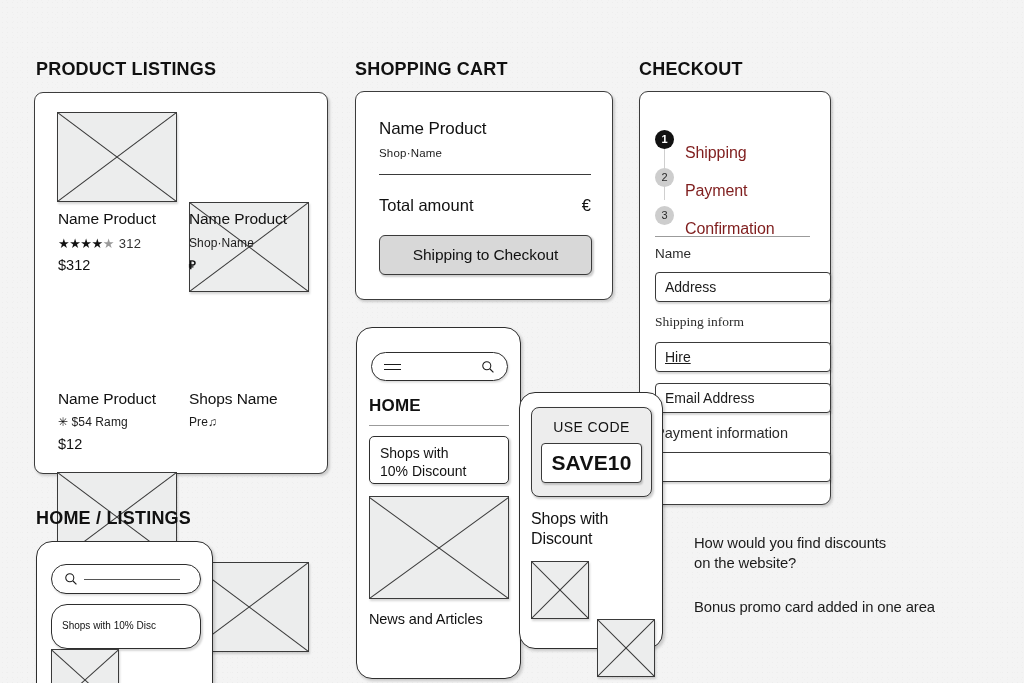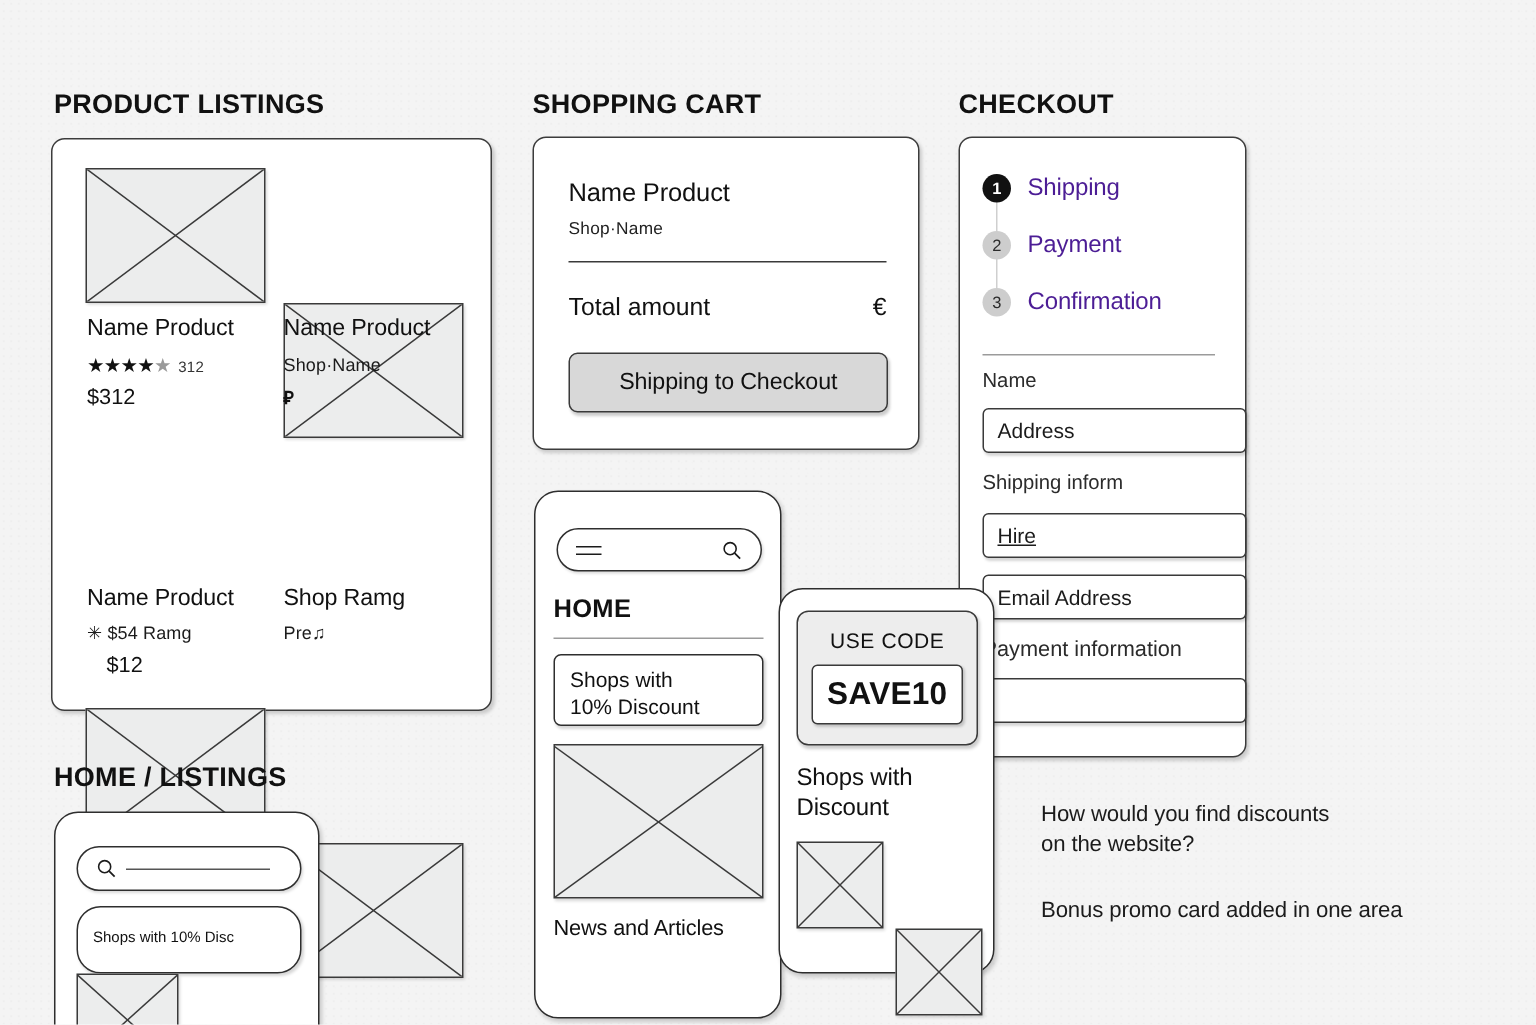--- a/index.html
+++ b/index.html
@@ -100,21 +100,21 @@
   }
   .stars {
     font-size: 13px;
     letter-spacing: -0.5px;
     white-space: nowrap;
     line-height: 1;
   }
   .star-on  { color: #111; }
   .star-off { color: #9a9a9a; }
   .rating-count {
-    font-size: 10px;
+    font-size: 13px;
     color: #333;
     margin-left: 5px;
     letter-spacing: 0.2px;
   }
   .currency-mark {
     font-size: 12px;
     font-weight: 700;
     color: #111;
   }
 
@@ -165,21 +165,21 @@
   }
   .step-bubble {
     width: 19px; height: 19px;
     border-radius: 50%;
     display: flex; align-items: center; justify-content: center;
     font-size: 11px;
     flex: 0 0 auto;
   }
   .step-bubble.active { background: #111; color: #fff; font-weight: 600; }
   .step-bubble.idle   { background: #cdcdcd; color: #2a2a2a; }
-  .step-label { font-size: 16px; color: #4c1d95; white-space: nowrap; letter-spacing: -0.1px; }
+  .step-label { font-size: 16px; color: #7f1d1d; white-space: nowrap; letter-spacing: -0.1px; margin-top: 28px; }
   .step-line {
     position: absolute;
     left: 9px;
     top: 16px;
     bottom: 16px;
     width: 1.4px;
     background: #cfcfcf;
     z-index: 1;
   }
 
@@ -299,24 +299,24 @@
   <div class="abs prod-price" style="left:23px; top:164px;">$312</div>
 
   <div class="abs img-ph" style="left:154px; top:19px; width:120px; height:90px; --a1:36.8deg; --a2:-36.8deg;"></div>
   <div class="abs prod-name" style="left:154px; top:117px;">Name Product</div>
   <div class="abs prod-sub" style="left:154px; top:143px;">Shop·Name</div>
   <div class="abs currency-mark" style="left:154px; top:163px;">₽</div>
 
   <div class="abs img-ph" style="left:22px; top:199px; width:120px; height:90px; --a1:36.8deg; --a2:-36.8deg;"></div>
   <div class="abs prod-name" style="left:23px; top:297px;">Name Product</div>
   <div class="abs prod-sub" style="left:23px; top:322px;">✳ $54 Ramg</div>
-  <div class="abs prod-price" style="left:36px; top:343px;text-align:center;">$12</div>
+  <div class="abs prod-price" style="left:23px; top:343px;text-align:center;">$12</div>
 
   <div class="abs img-ph" style="left:154px; top:199px; width:120px; height:90px; --a1:36.8deg; --a2:-36.8deg;"></div>
-  <div class="abs prod-name" style="left:154px; top:297px;">Shop Ramg</div>
+  <div class="abs prod-name" style="left:154px; top:297px;">Shops Name</div>
   <div class="abs prod-sub" style="left:154px; top:322px;">Pre♫</div>
 </div>
 
 <div class="abs section-title" style="left:36px; top:508px;">HOME / LISTINGS</div>
 
 <div class="abs phone" style="left:36px; top:541px; width:177px; height:170px;">
 
   <div class="abs searchbar" style="left:14px; top:22px; width:150px; height:30px;">
     <span style="display:flex;align-items:center;">
       <svg width="14" height="14" viewBox="0 0 16 16" fill="none" aria-hidden="true">
@@ -400,21 +400,21 @@
       <span class="step-bubble idle">3</span>
       <span class="step-label">Confirmation</span>
     </div>
   </div>
 
   <hr class="abs hr" style="left:15px; top:144px; width:155px; border-top-color:#9b9b9b; border-top-width:1.1px;">
 
   <div class="abs field-label" style="left:15px; top:154px;">Name</div>
   <div class="abs field-box" style="left:15px; top:180px; width:176px; height:30px;">Address</div>
 
-  <div class="abs field-label" style="left:15px; top:222px;">Shipping inform</div>
+  <div class="abs field-label" style="left:15px; top:222px;font-family:Liberation Serif, serif;">Shipping inform</div>
   <div class="abs field-box" style="left:15px; top:250px; width:176px; height:30px;text-decoration:underline;">Hire</div>
 
   <div class="abs field-box" style="left:15px; top:291px; width:176px; height:30px;">Email Address</div>
 
   <div class="abs field-label" style="left:15px; top:333px; font-size:14.5px;">Payment information</div>
   <div class="abs field-box" style="left:15px; top:360px; width:176px; height:30px;"></div>
 </div>
 
 <div class="abs phone" style="left:519px; top:392px; width:144px; height:257px; z-index:5;">
 

